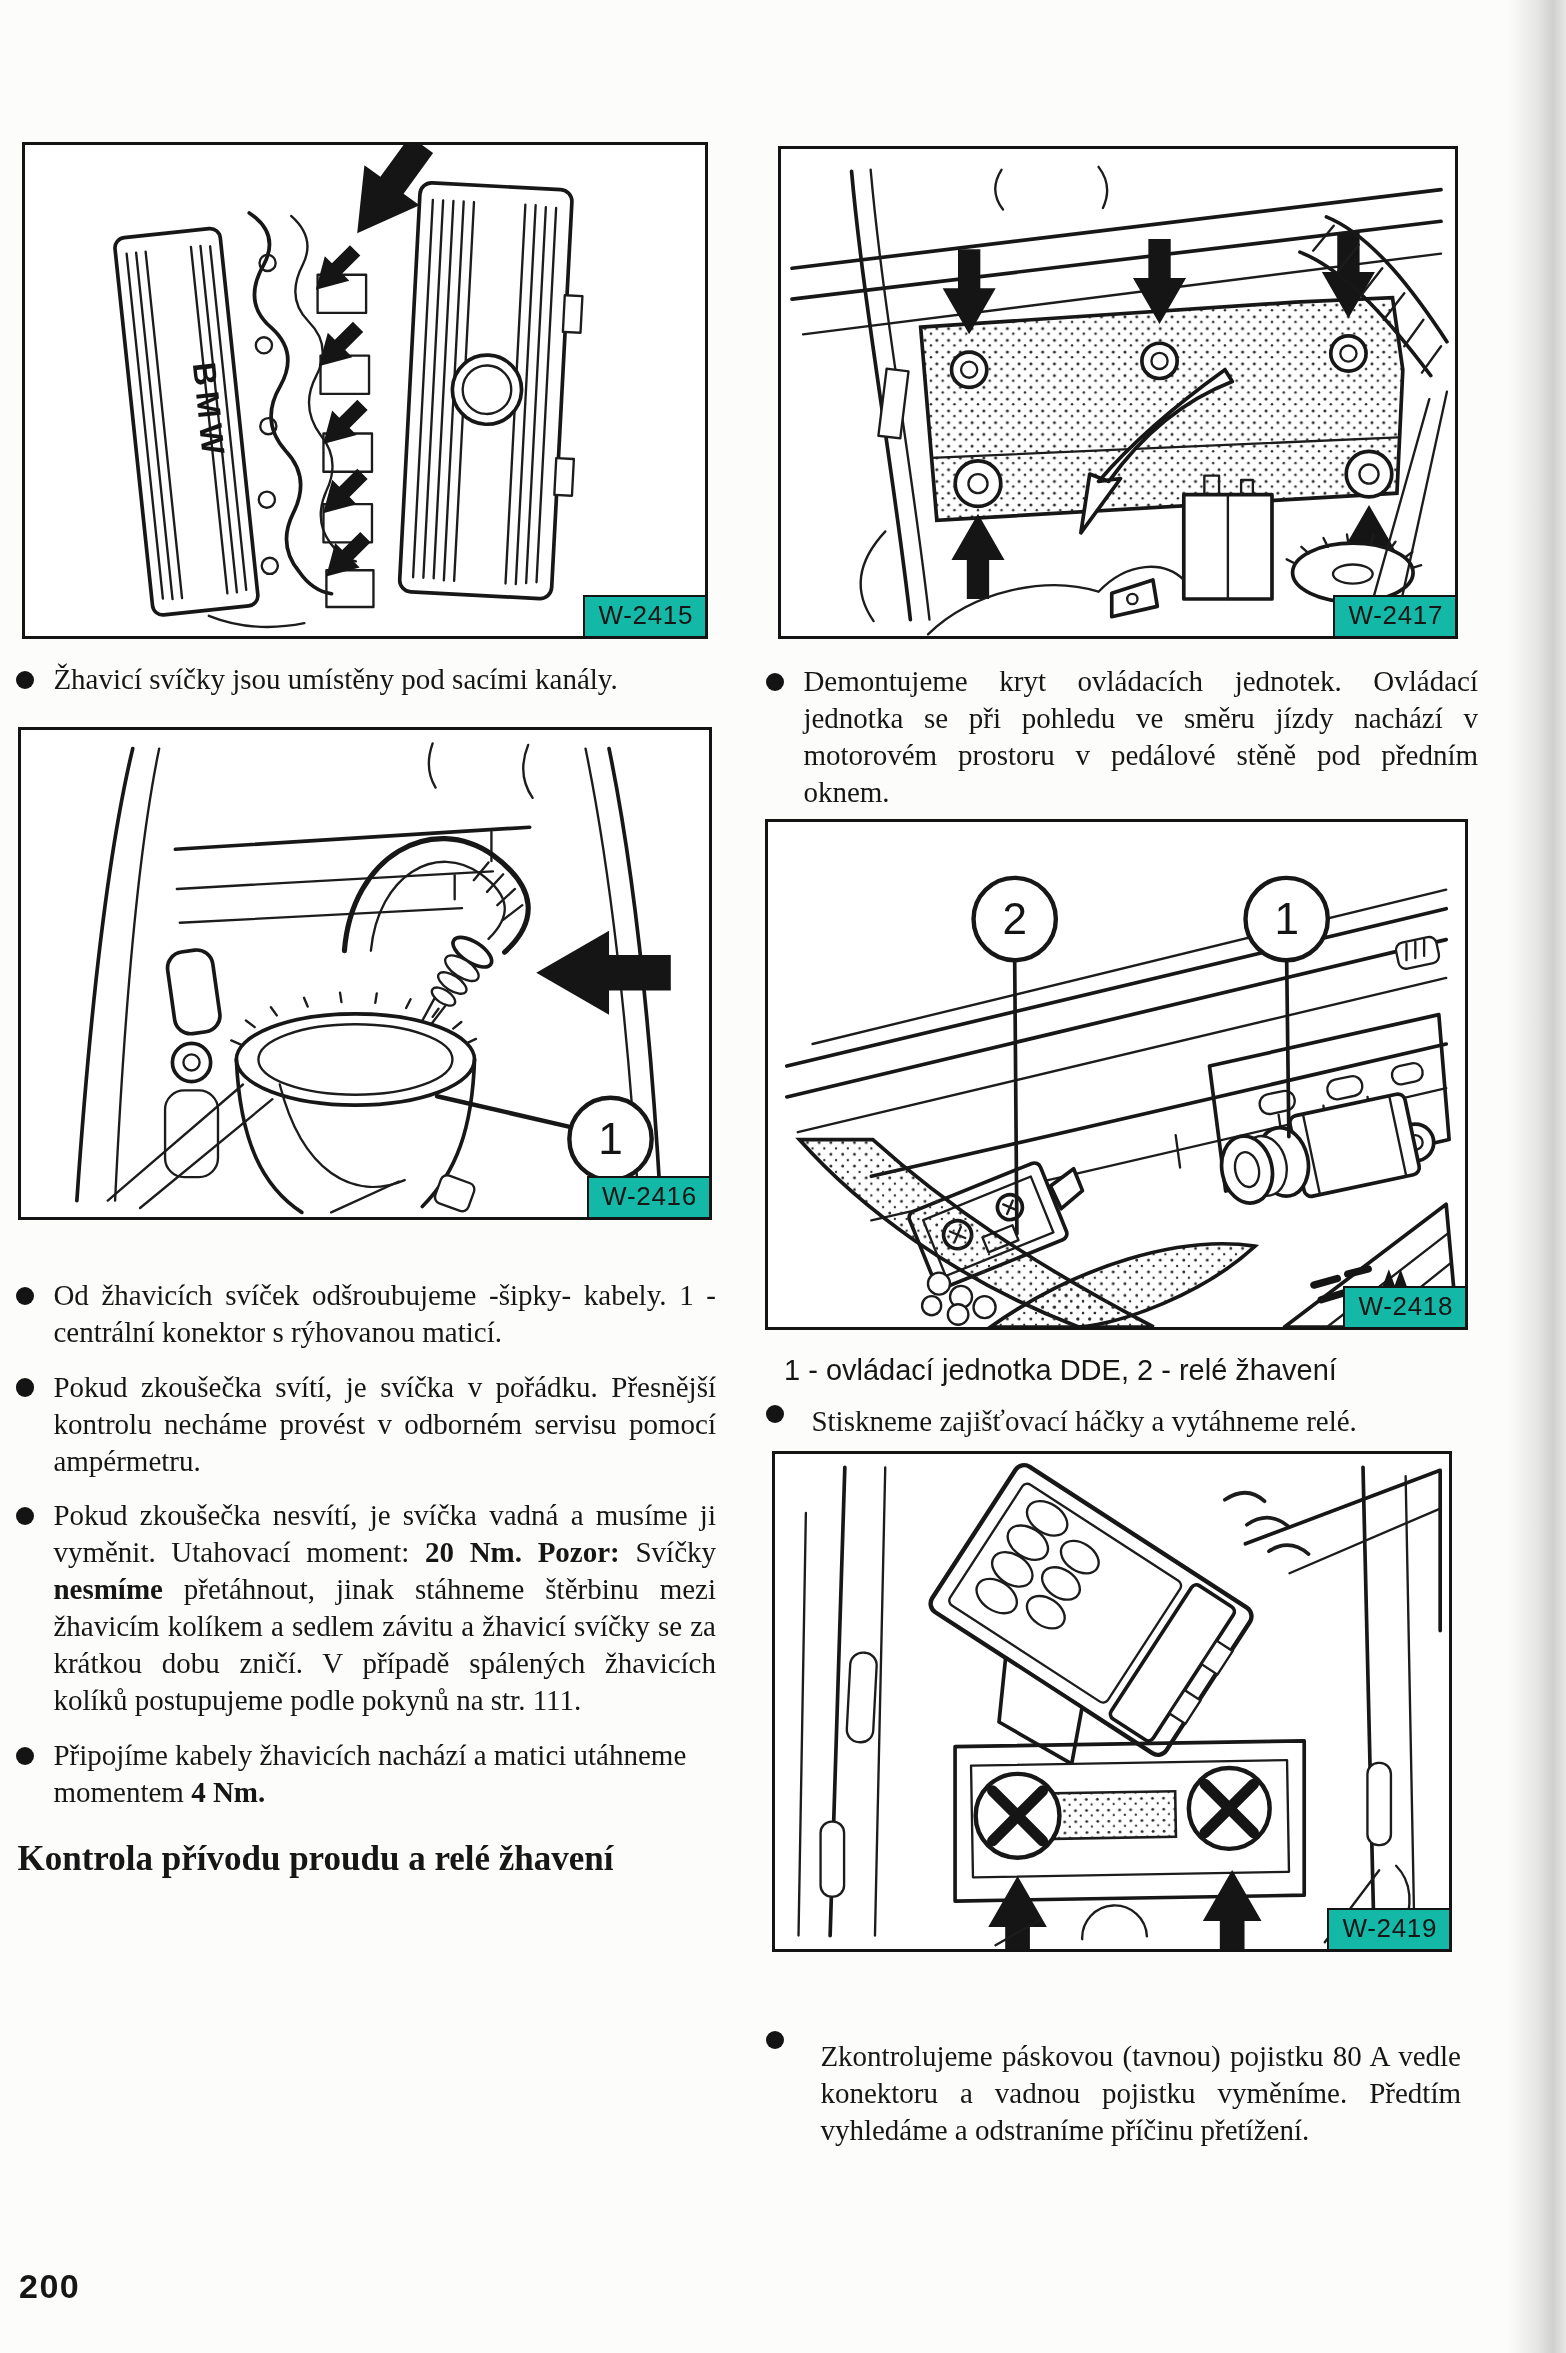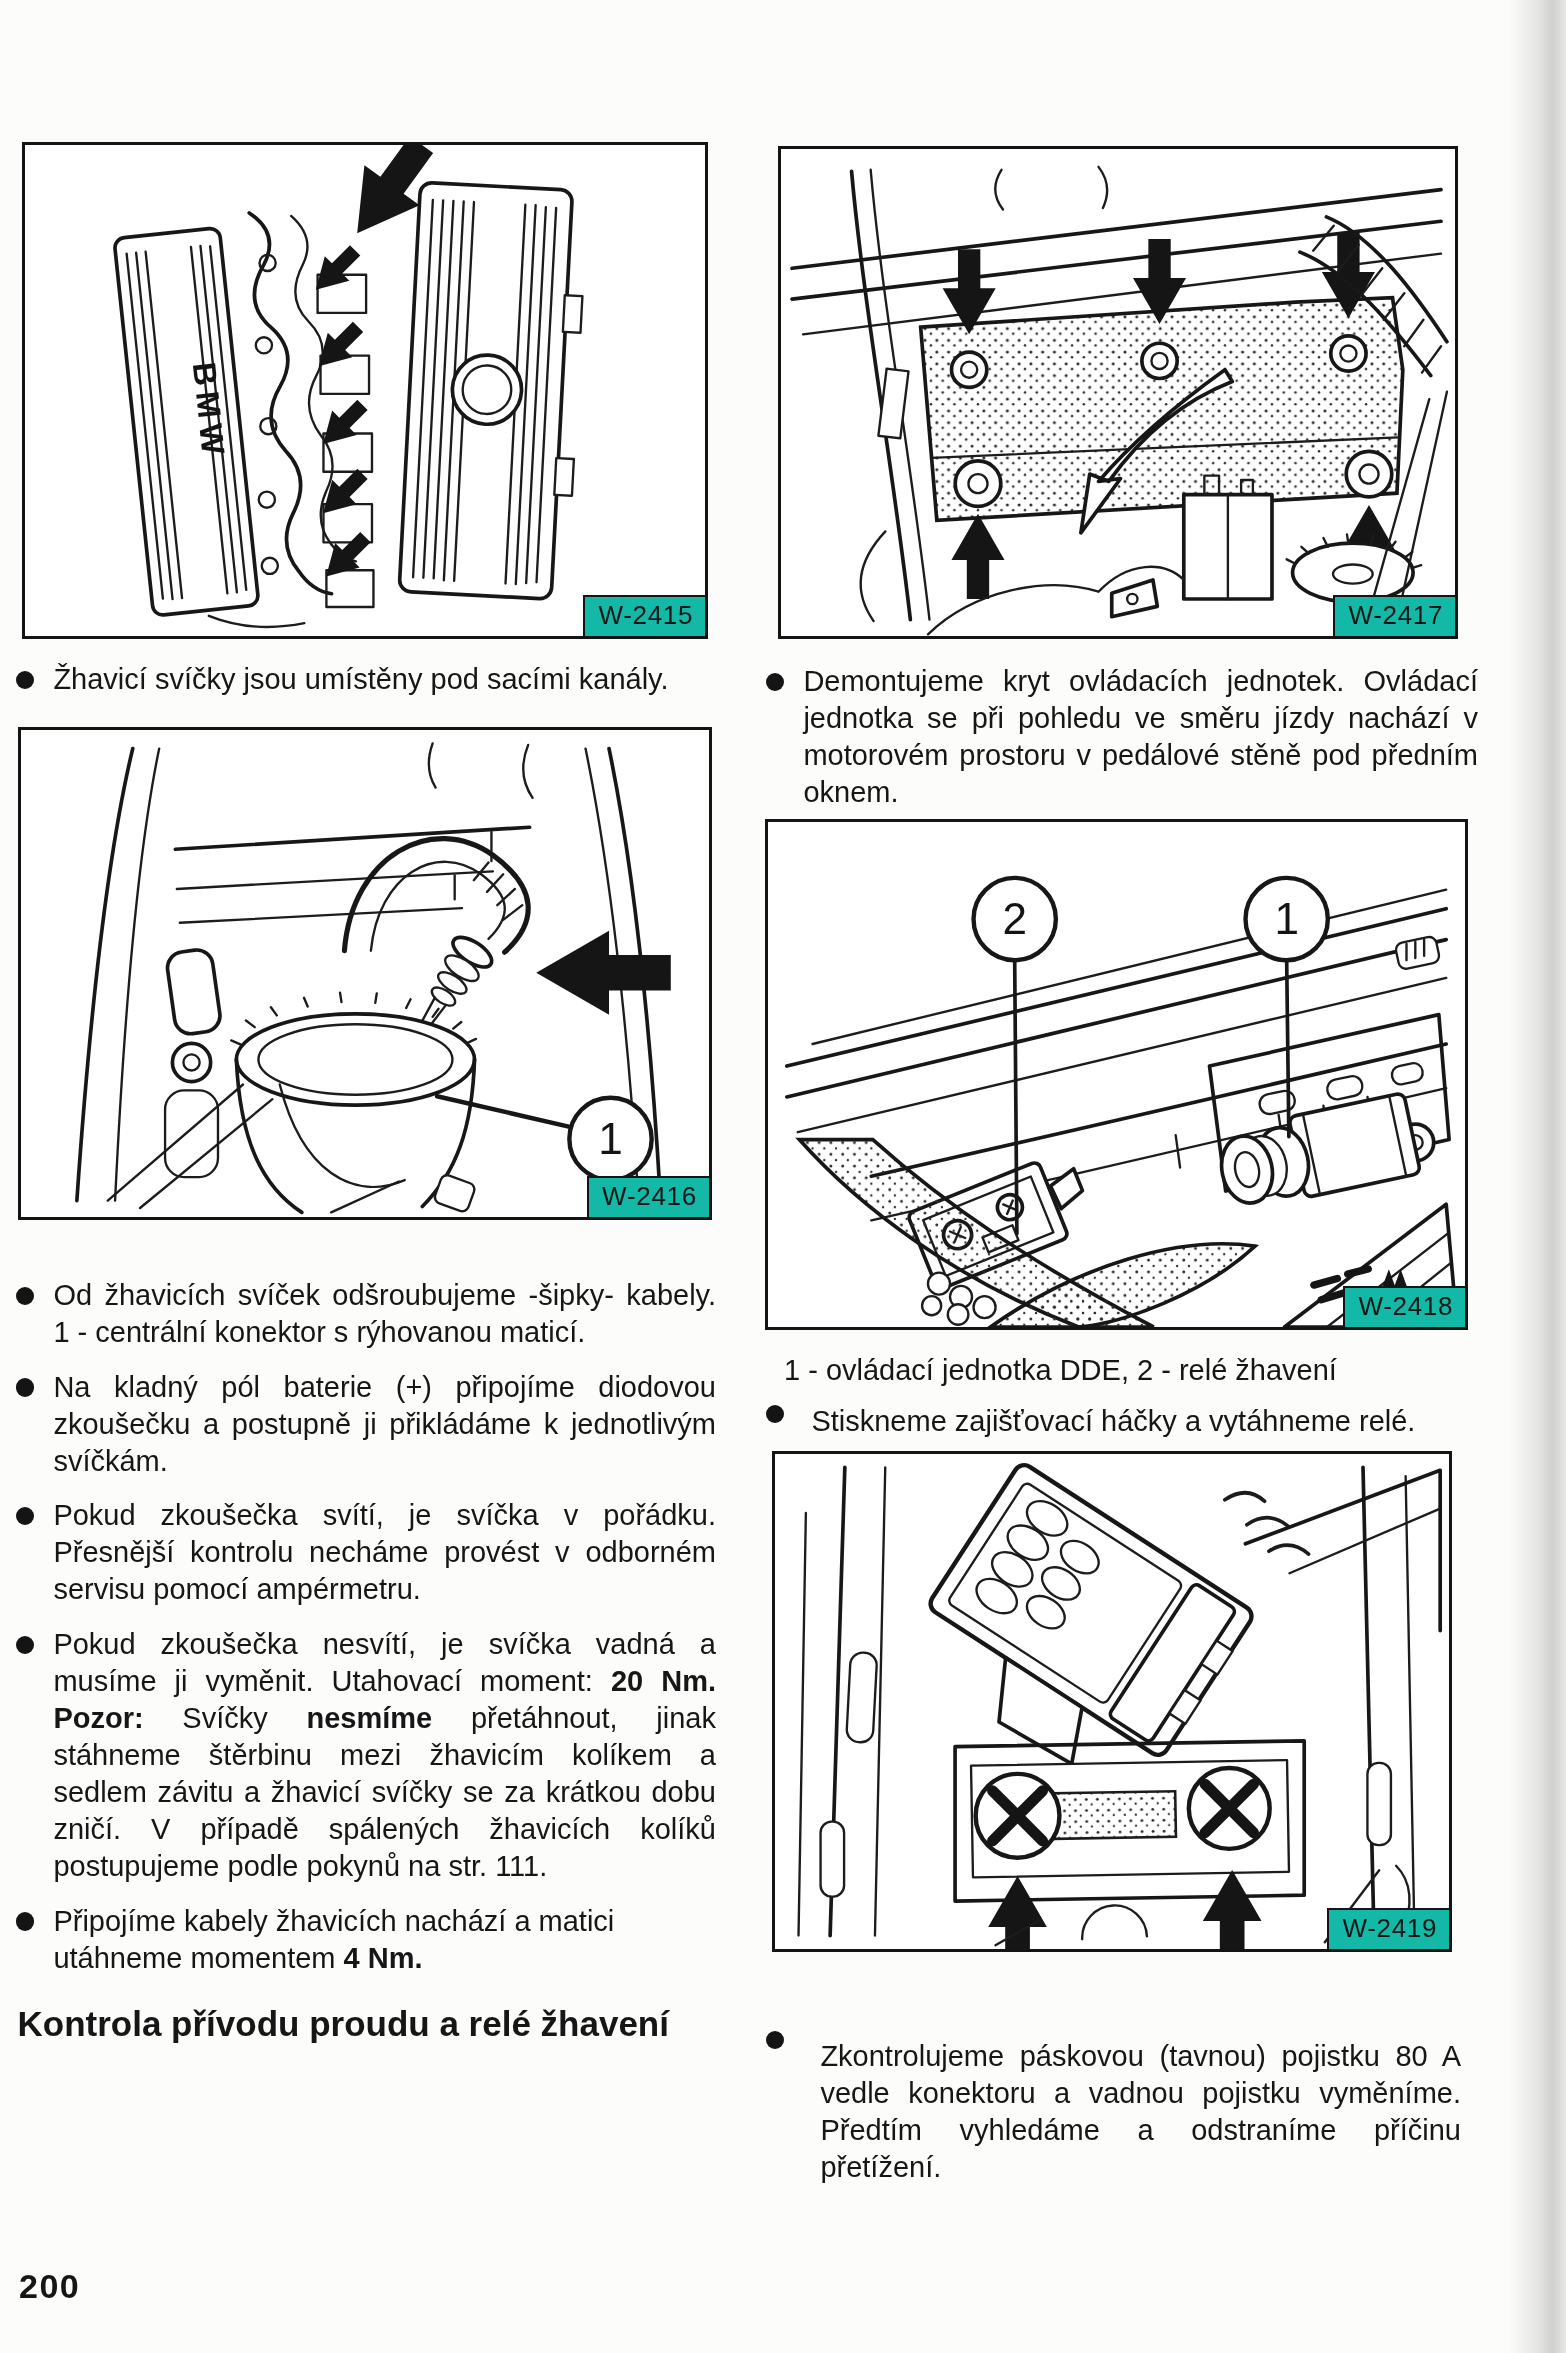--- a/index.html
+++ b/index.html
@@ -4,21 +4,21 @@
 <style>
   html,body{margin:0;padding:0;background:#e8e8e6;}
   .page{position:relative;width:1567px;height:2354px;background:#fcfcfb;overflow:hidden;
         font-family:"Liberation Sans",sans-serif;color:#161616;}
   .edge-shadow{position:absolute;top:0;right:0;width:59px;height:100%;
         background:linear-gradient(to right,rgba(140,140,135,0) 0%,rgba(140,140,135,0.20) 50%,rgba(118,118,112,0.33) 76%,rgba(150,150,145,0.18) 100%);}
   .fig{position:absolute;border:3.7px solid #141414;background:#ffffff;}
   .fig svg{display:block;width:100%;height:100%;}
   .fig-label{position:absolute;right:0;bottom:0;background:#14b8a6;border-top:2.9px solid #141414;
         border-left:2.9px solid #141414;font-size:26px;padding:2.9px 11.8px 5.1px 13.2px;letter-spacing:0.7px;}
-  .caption,.textcol{position:absolute;}
+  .caption,.textcol{position:absolute;font-family:Liberation Serif, serif;}
   .bullet{display:flex;gap:19px;margin:0 0 17.7px 0;}
   .dot{flex:0 0 auto;width:18.4px;height:18.4px;border-radius:50%;background:#141414;margin-top:9.6px;}
   .btxt{font-size:29px;line-height:37px;text-align:justify;}
   .nojust{text-align:left;}
   .legend{position:absolute;font-size:29px;line-height:37px;}
   .heading{font-size:35px;line-height:41px;font-weight:bold;margin:26.5px 0 20.6px 1.5px;}
   .pagenum{position:absolute;left:19px;top:2267px;font-size:34px;font-weight:bold;letter-spacing:1.5px;}
   .ln{fill:none;stroke:#171717;stroke-width:5;stroke-linecap:round;stroke-linejoin:round;}
   .thin{fill:none;stroke:#1c1c1c;stroke-width:3.2;stroke-linecap:round;stroke-linejoin:round;}
   .wfill{fill:#ffffff;}
@@ -345,24 +345,20 @@
     </div>
   </div>
 
   <div class="textcol" style="left:16px;top:1277px;width:700px;">
     <div class="bullet">
       <span class="dot"></span>
       <p class="btxt" style="margin:0;"><span>Od žhavicích svíček odšroubujeme -šipky- kabely. 1 - centrální konektor s rýhovanou maticí.</span></p>
     </div>
     <div class="bullet">
       <span class="dot"></span>
-      <p class="btxt" style="margin:0;"><span>Na kladný pól baterie (+) připojíme diodovou zkoušečku a postupně ji přikládáme k jednotlivým svíčkám.</span></p>
-    </div>
-    <div class="bullet">
-      <span class="dot"></span>
       <p class="btxt" style="margin:0;"><span>Pokud zkoušečka svítí, je svíčka v pořádku. Přesnější kontrolu necháme provést v odborném servisu pomocí ampérmetru.</span></p>
     </div>
     <div class="bullet">
       <span class="dot"></span>
       <p class="btxt" style="margin:0;"><span>Pokud zkoušečka nesvítí, je svíčka vadná a musíme ji vyměnit. Utahovací moment: </span><span style="font-weight: bold;">20 Nm. Pozor:</span><span> Svíčky </span><span style="font-weight: bold;">nesmíme</span><span> přetáhnout, jinak stáhneme štěrbinu mezi žhavicím kolíkem a sedlem závitu a žhavicí svíčky se za krátkou dobu zničí. V případě spálených žhavicích kolíků postupujeme podle pokynů na str. 111.</span></p>
     </div>
     <div class="bullet">
       <span class="dot"></span>
       <p class="btxt nojust" style="margin:0;"><span>Připojíme kabely žhavicích nachází a matici utáhneme momentem </span><span style="font-weight: bold;">4 Nm.</span></p>
     </div>

